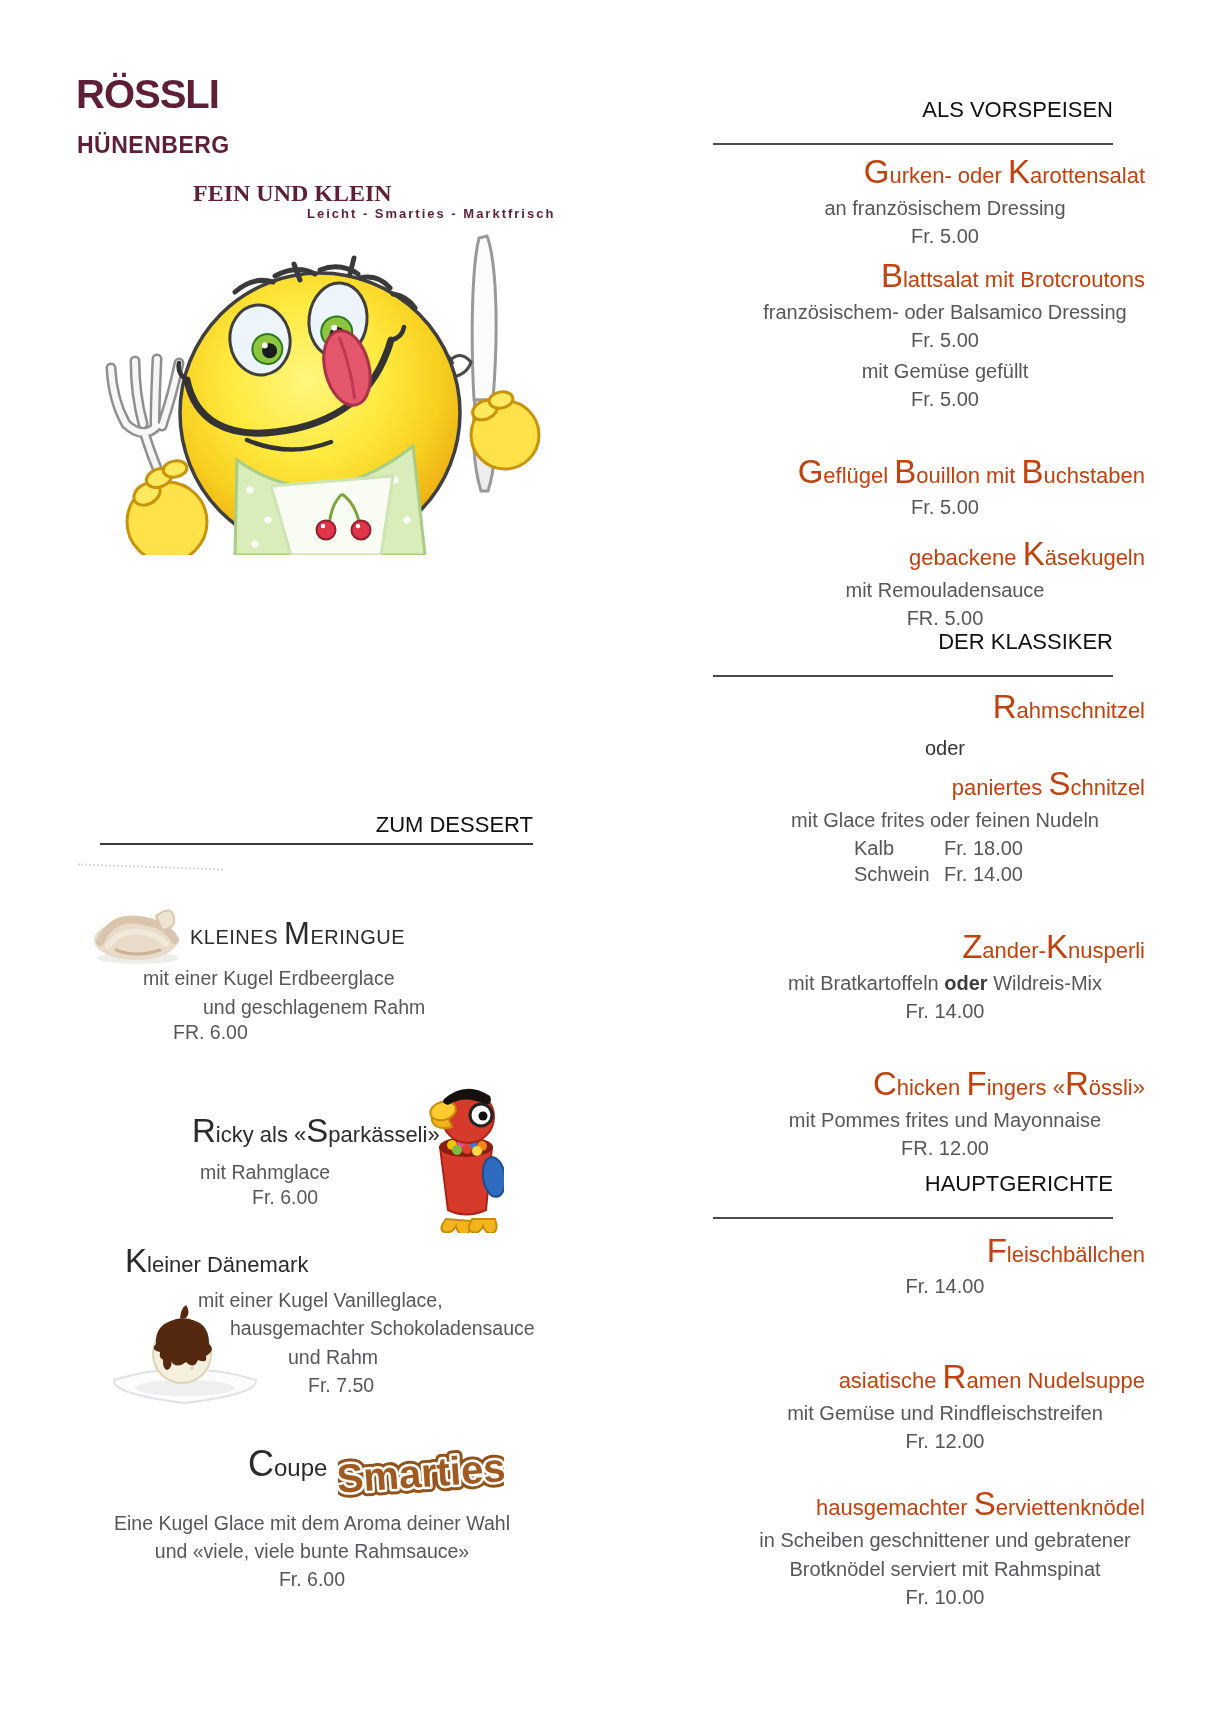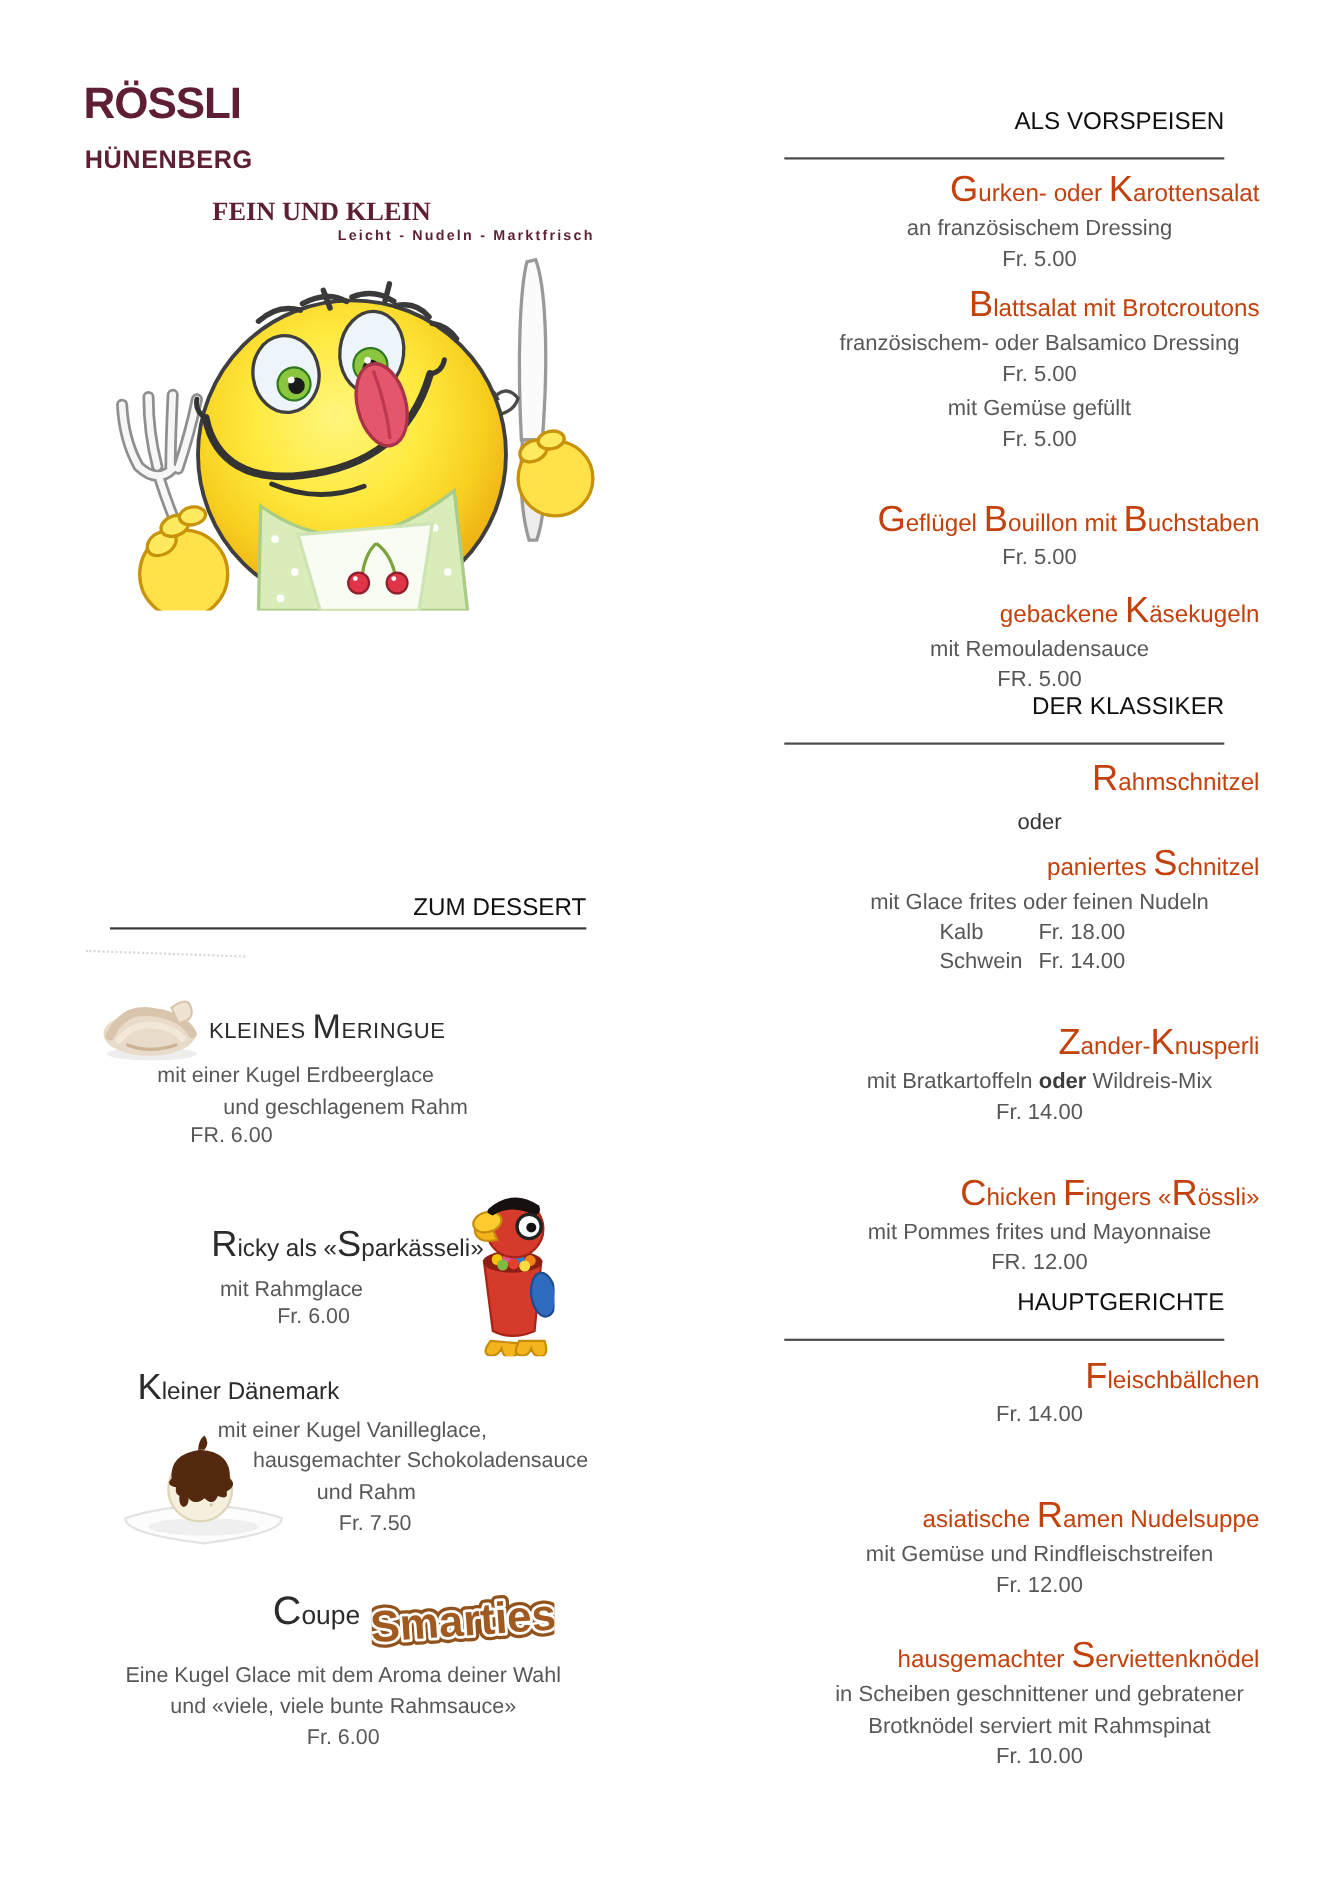--- a/index.html
+++ b/index.html
@@ -52,21 +52,21 @@
   .sundae{left:106px;top:1302px;width:158px;height:106px;}
   .smarties{left:338px;top:1440px;width:166px;height:66px;}
   svg{display:block;}
 </style>
 </head>
 <body>
 
 <div class="abs logo-name">RÖSSLI</div>
 <div class="abs logo-city">HÜNENBERG</div>
 <div class="abs tag-title">FEIN UND KLEIN</div>
-<div class="abs tag-sub">Leicht - Nudeln - Marktfrisch</div>
+<div class="abs tag-sub">Leicht - Smarties - Marktfrisch</div>
 
 <div class="abs smiley">
 <svg viewBox="0 0 450 327" width="450" height="327">
   <defs>
     <radialGradient id="faceGrad" cx="45%" cy="38%" r="70%">
       <stop offset="0%" stop-color="#fff67e"></stop>
       <stop offset="40%" stop-color="#ffe93e"></stop>
       <stop offset="68%" stop-color="#f7d020"></stop>
       <stop offset="88%" stop-color="#eeb014"></stop>
       <stop offset="100%" stop-color="#e2960e"></stop>

